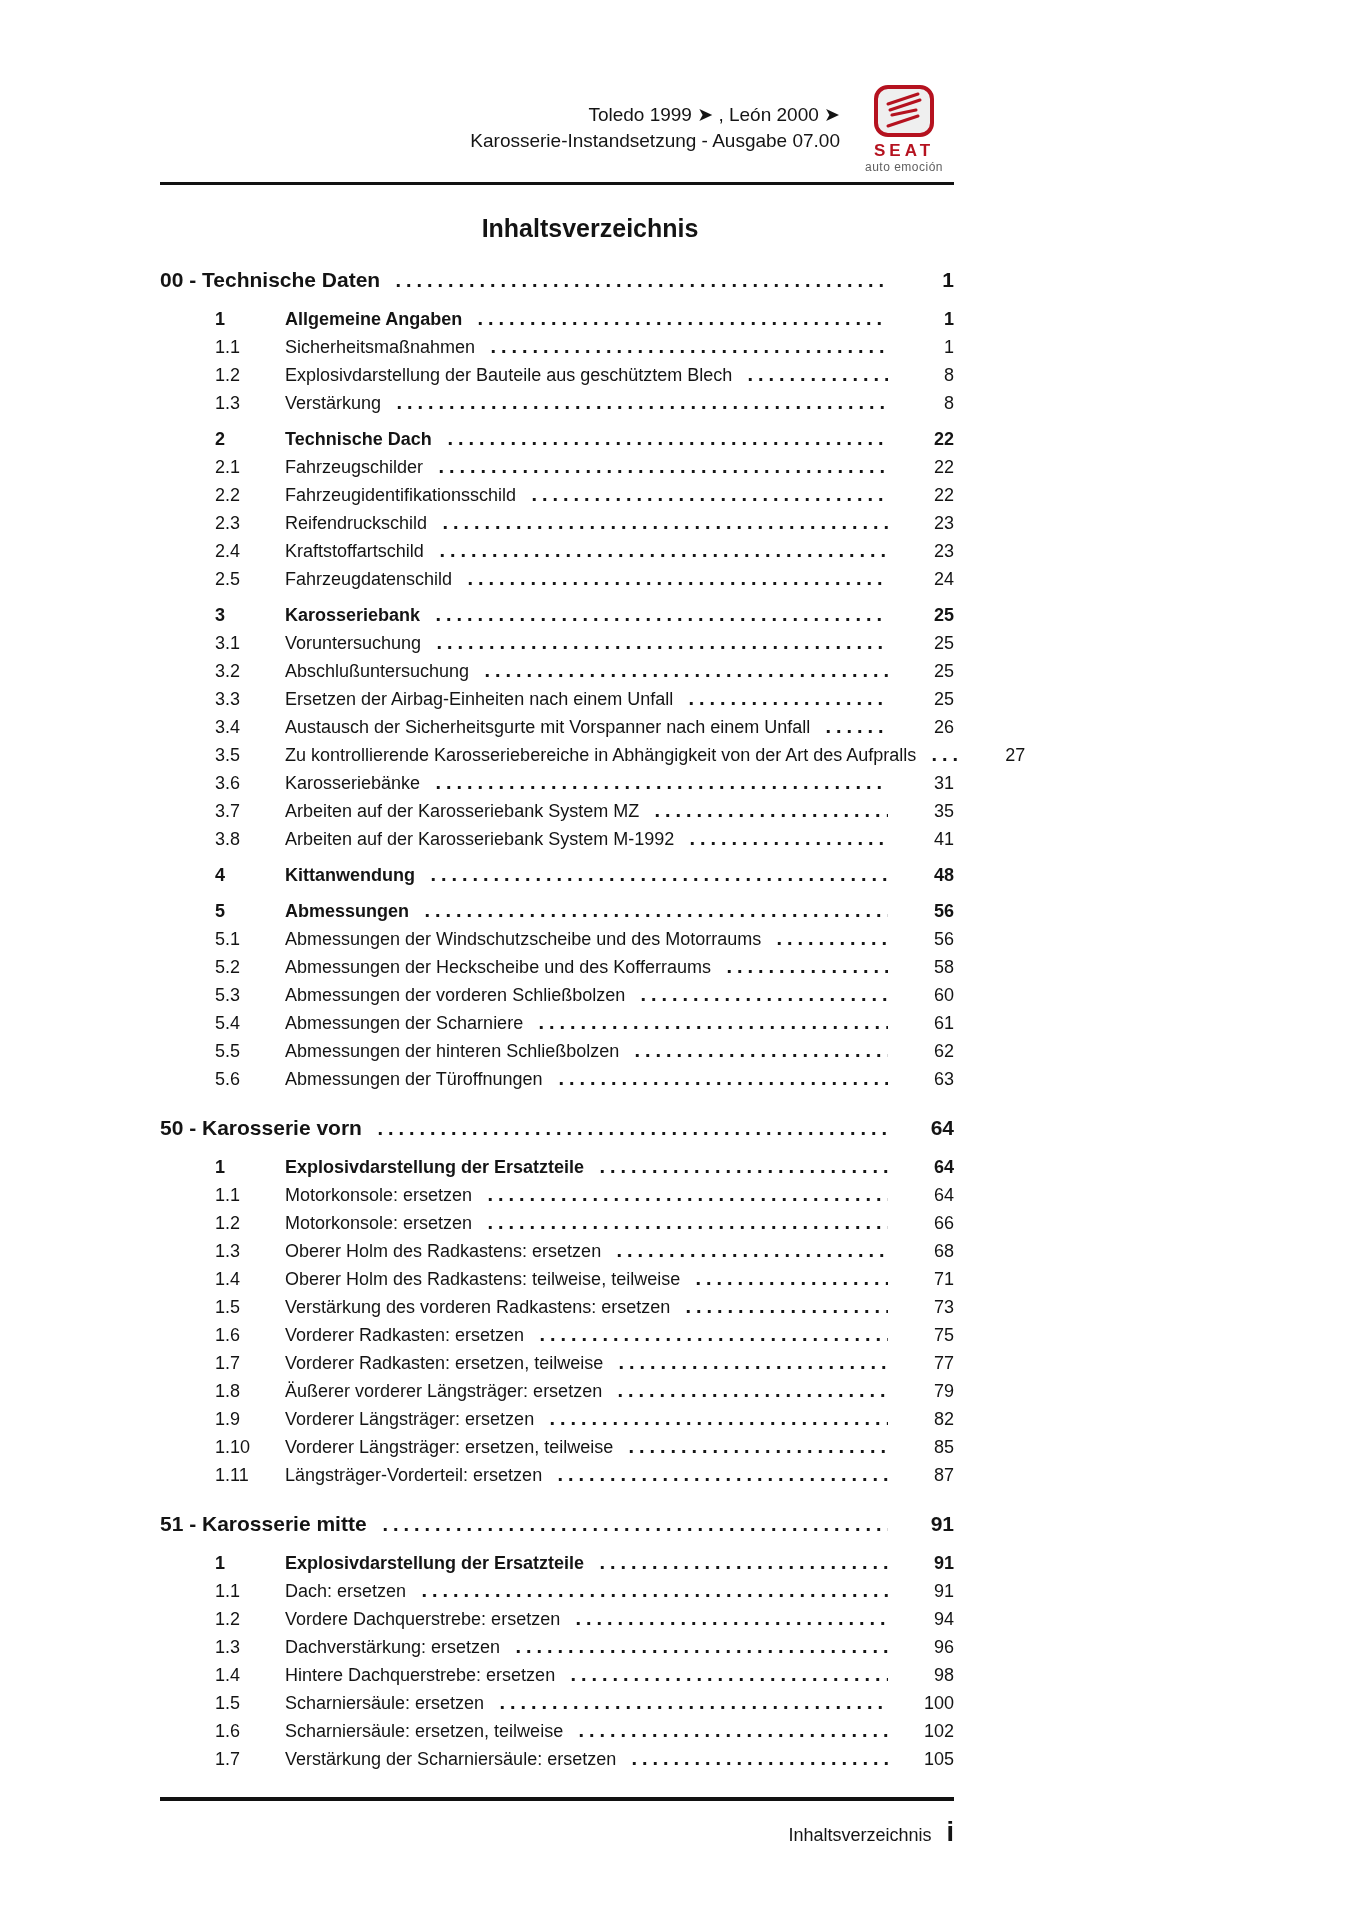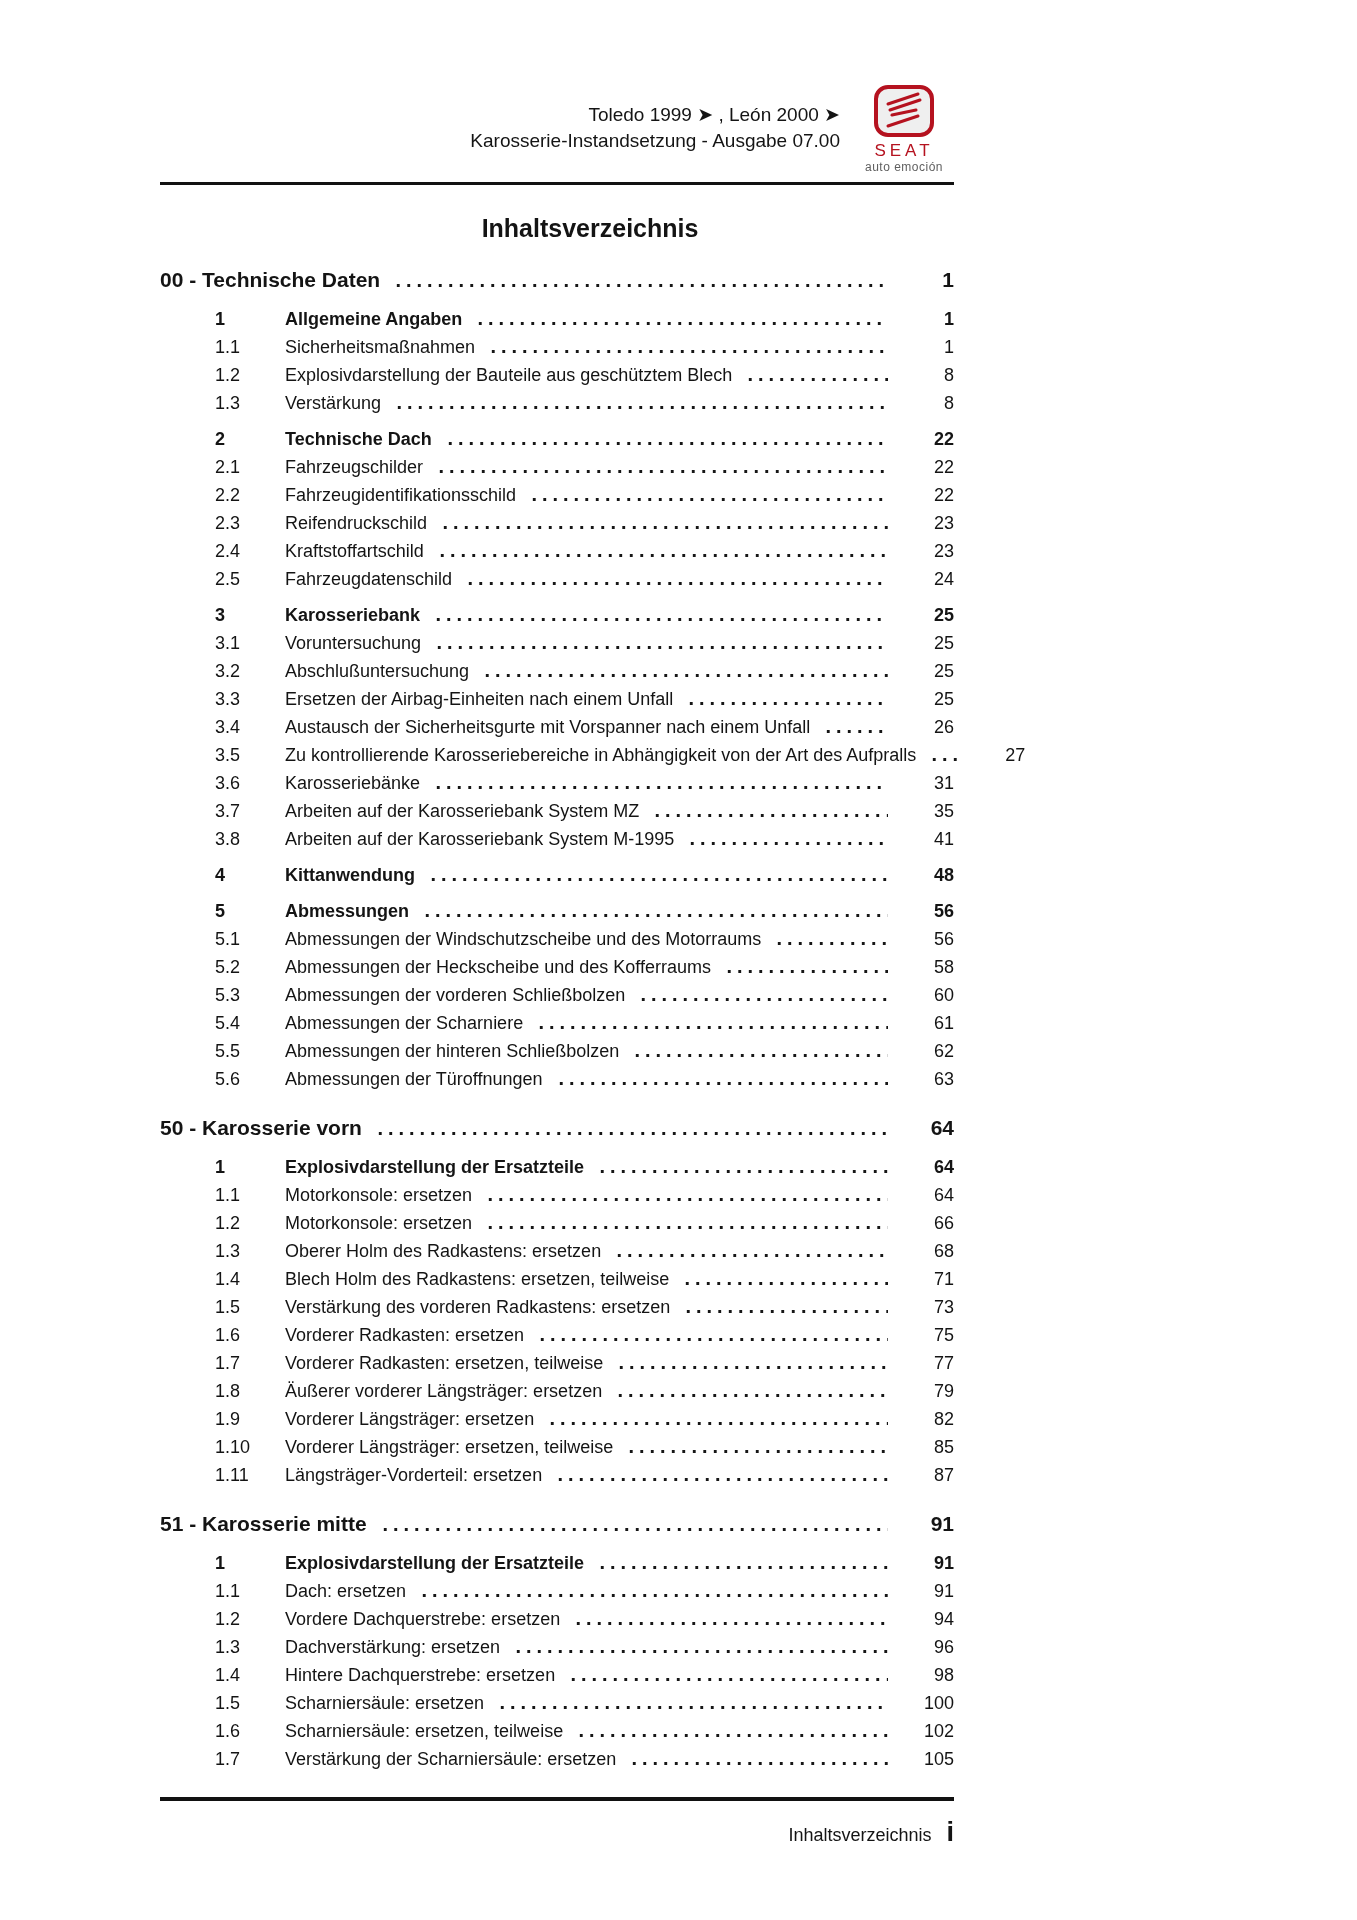--- a/index.html
+++ b/index.html
@@ -10,21 +10,21 @@
     color:#141414;
     font-family:"Liberation Sans", sans-serif;
     overflow:hidden;
   }
   .content { padding:84px 122px 0 160px; }
 
   
   .header { display:flex; justify-content:flex-end; align-items:flex-start; }
   .header-text { text-align:right; font-size:19px; line-height:26px; margin-top:18px; }
   .logo { width:100px; margin-left:14px; text-align:center; }
-  .logo-brand { color:#b5121f; font-weight:normal; font-size:17px; letter-spacing:4px; line-height:18px; }
+  .logo-brand { color:#b5121f; font-weight:bold; font-size:17px; letter-spacing:4px; line-height:18px; }
   .logo-tagline { color:#5f5f5f; font-size:12px; line-height:14px; letter-spacing:0.5px; }
   .header-rule { height:3px; background:#111; margin-top:8px; }
 
   
   .doc-title {
     width:860px; text-align:center;
     font-size:25px; font-weight:bold;
     margin:26px 0 0 0; line-height:34px;
   }
 
@@ -215,21 +215,21 @@
 
   <div class="row">
     <span class="entry-num">3.7</span>
     <span class="entry-title">Arbeiten auf der Karosseriebank System MZ</span>
     <span class="leader"></span>
     <span class="page-num">35</span>
   </div>
 
   <div class="row">
     <span class="entry-num">3.8</span>
-    <span class="entry-title">Arbeiten auf der Karosseriebank System M-1995</span>
+    <span class="entry-title">Arbeiten auf der Karosseriebank System M-1992</span>
     <span class="leader"></span>
     <span class="page-num">41</span>
   </div>
 
   <div class="row group">
     <span class="entry-num">4</span>
     <span class="entry-title">Kittanwendung</span>
     <span class="leader"></span>
     <span class="page-num">48</span>
   </div>
@@ -312,21 +312,21 @@
 
   <div class="row">
     <span class="entry-num">1.3</span>
     <span class="entry-title">Oberer Holm des Radkastens: ersetzen</span>
     <span class="leader"></span>
     <span class="page-num">68</span>
   </div>
 
   <div class="row">
     <span class="entry-num">1.4</span>
-    <span class="entry-title">Blech Holm des Radkastens: ersetzen, teilweise</span>
+    <span class="entry-title">Oberer Holm des Radkastens: teilweise, teilweise</span>
     <span class="leader"></span>
     <span class="page-num">71</span>
   </div>
 
   <div class="row">
     <span class="entry-num">1.5</span>
     <span class="entry-title">Verstärkung des vorderen Radkastens: ersetzen</span>
     <span class="leader"></span>
     <span class="page-num">73</span>
   </div>

